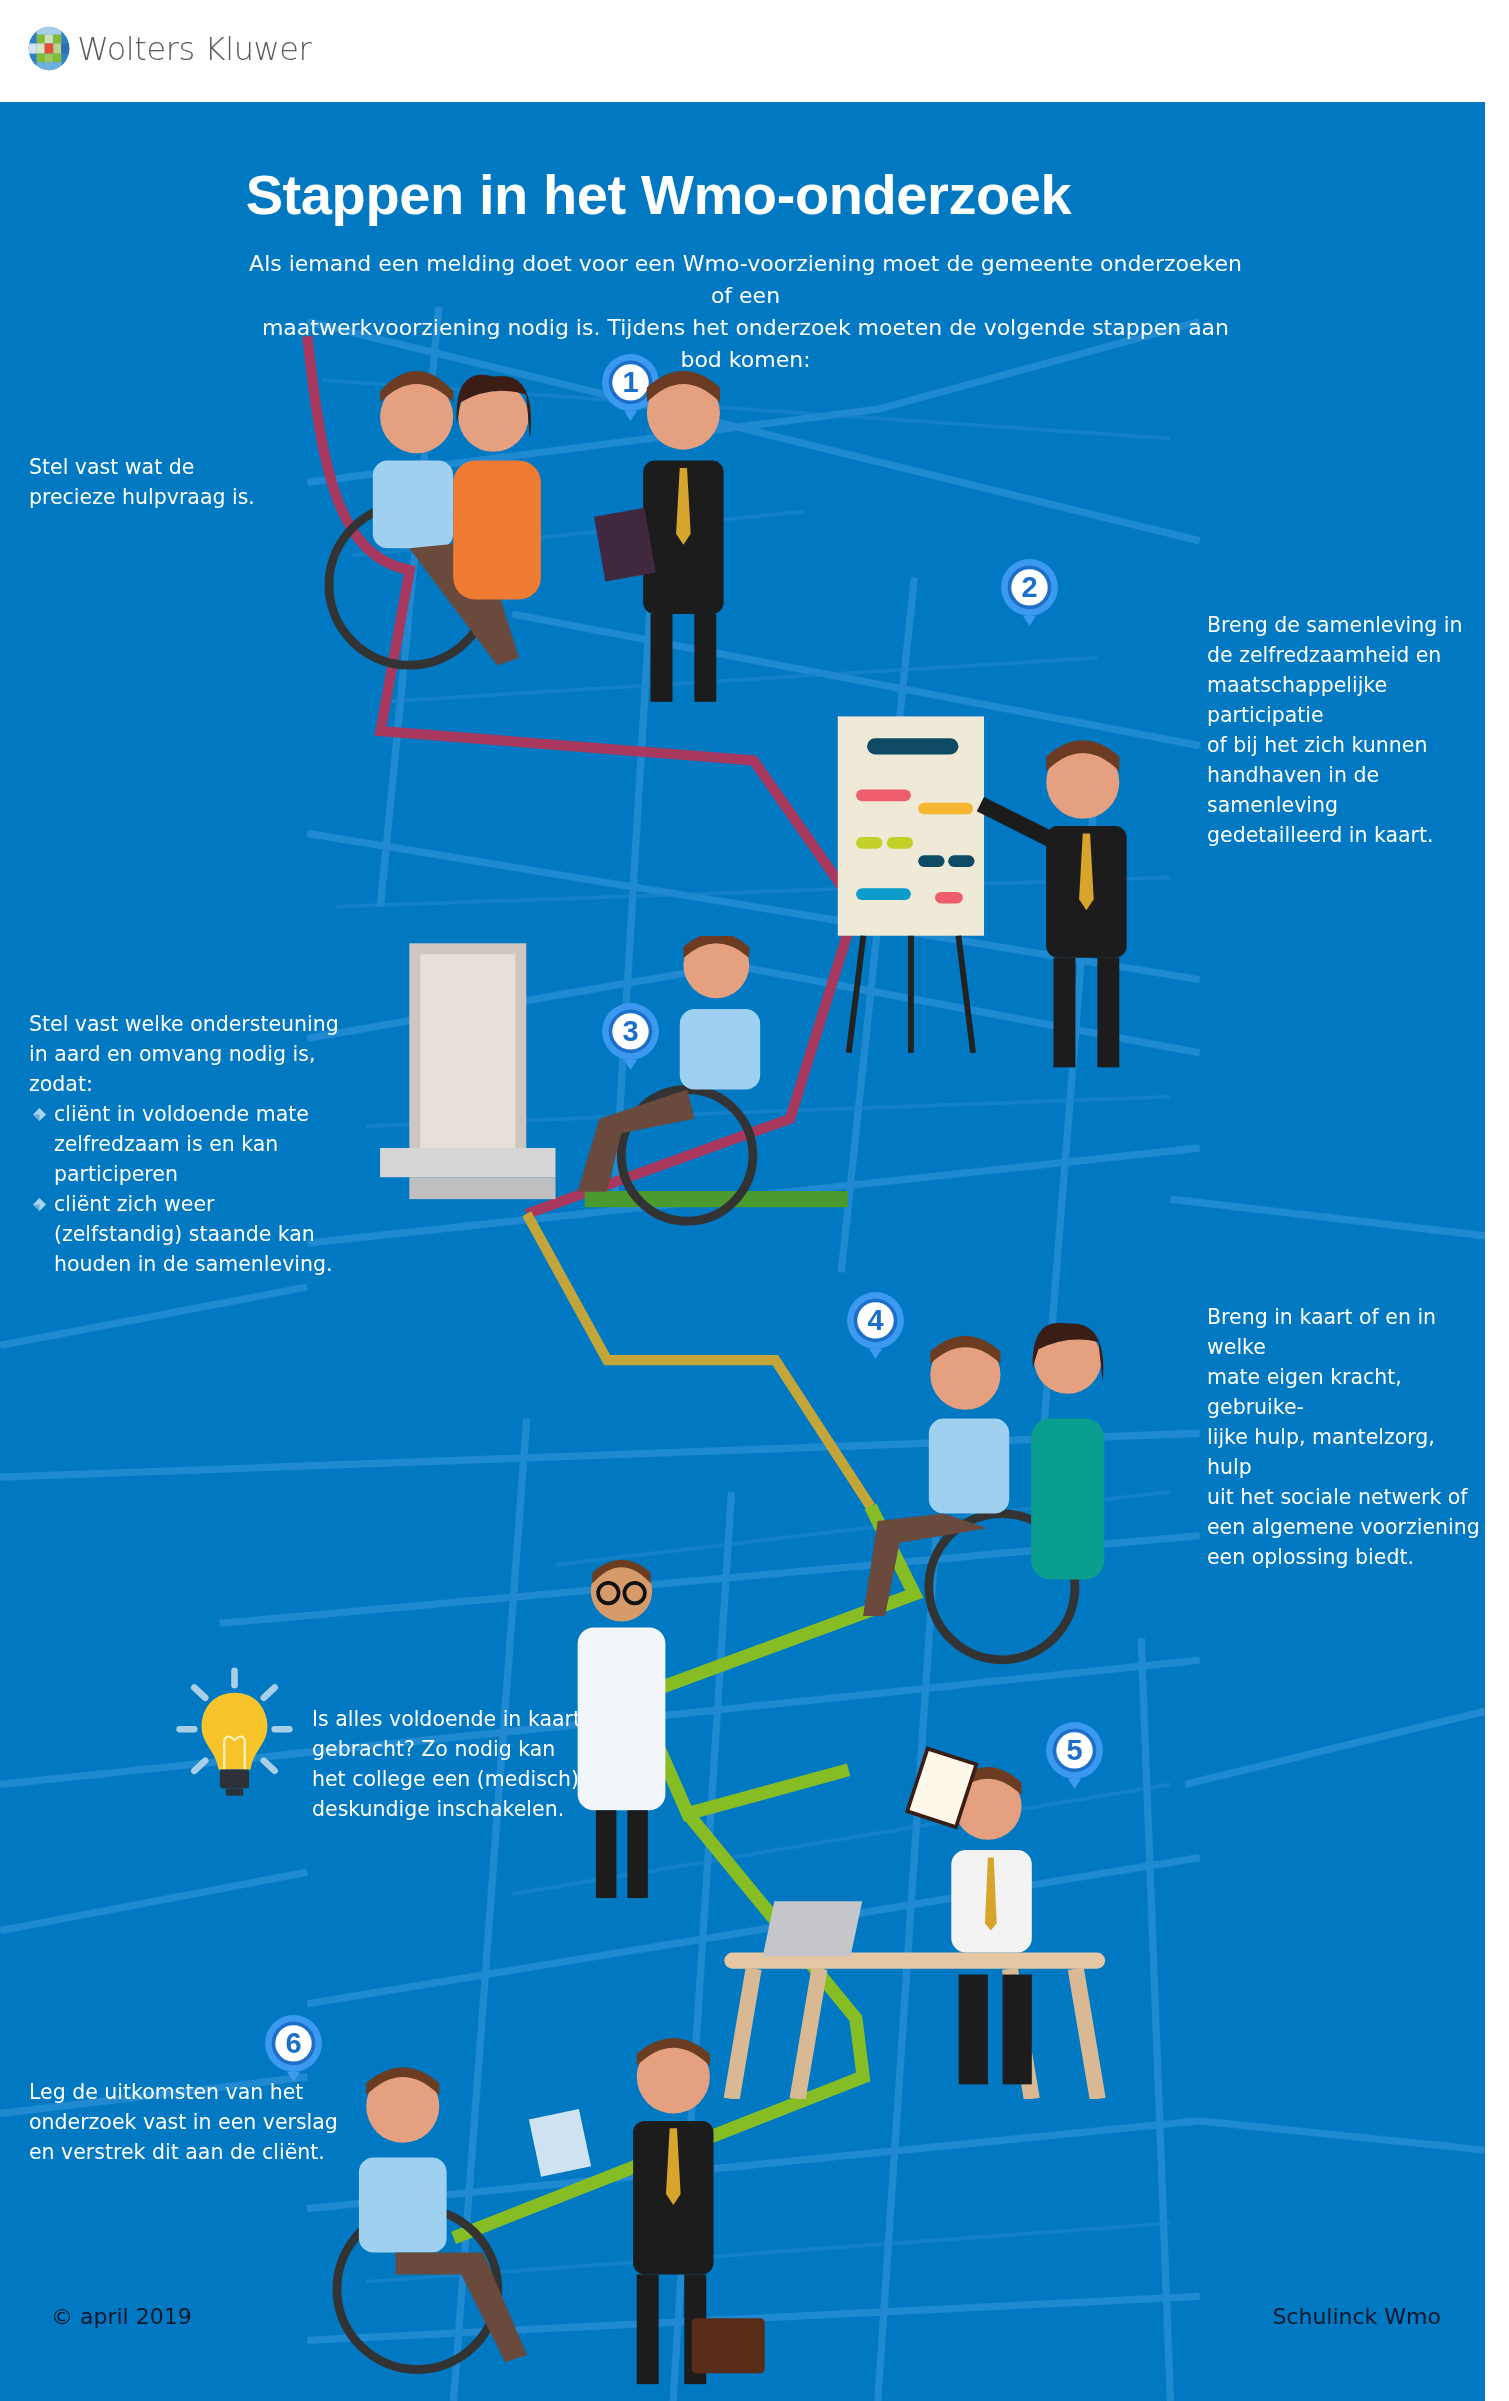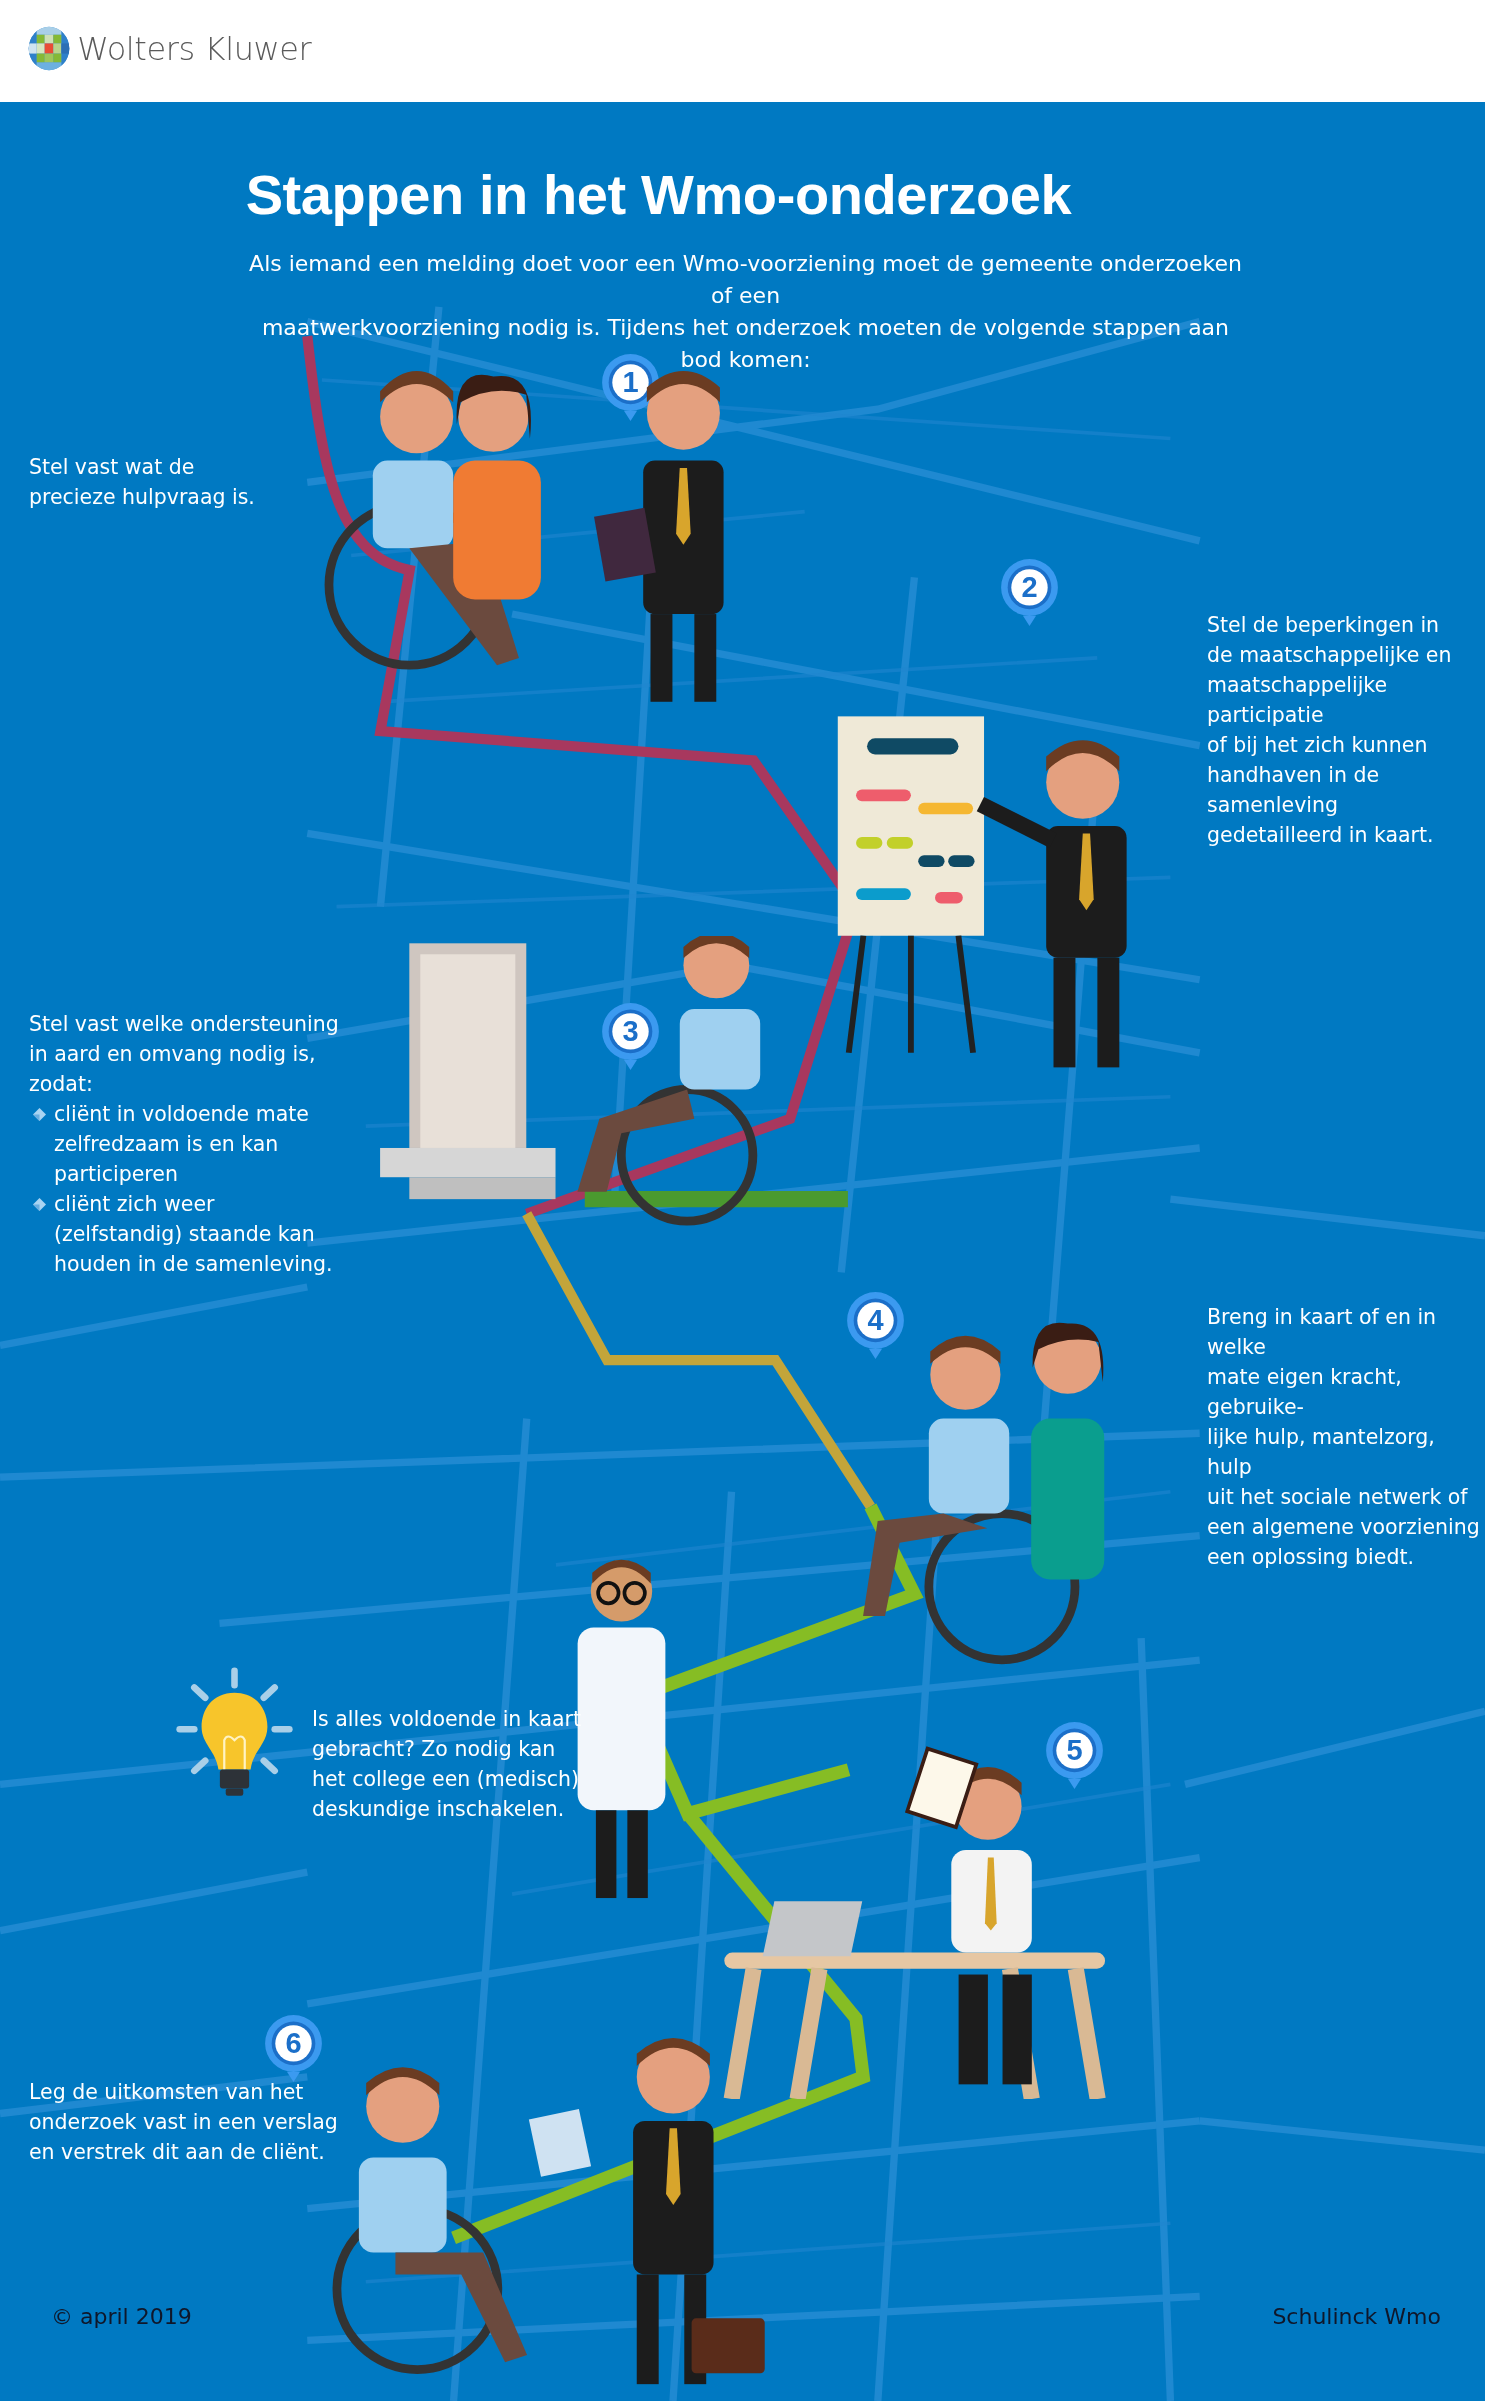--- a/index.html
+++ b/index.html
@@ -243,22 +243,22 @@
       <rect x="505" y="360" width="30" height="150" fill="#1c1c1c"></rect>
     <rect x="515" y="420" width="100" height="75" rx="6" fill="#5a2c1a"></rect>
   </svg>
 
   <div class="step-text" style="left:29px; top:350px;">
     <div>Stel vast wat de</div>
     <div>precieze hulpvraag is.</div>
   </div>
 
   <div class="step-text" style="left:1207px; top:508px;">
-    <div>Stel de  beperkingen in</div>
-    <div>de maatschappelijke en</div>
+    <div>Breng de  samenleving in</div>
+    <div>de zelfredzaamheid en</div>
     <div>maatschappelijke participatie</div>
     <div>of bij het zich kunnen</div>
     <div>handhaven in de samenleving</div>
     <div>gedetailleerd in kaart.</div>
   </div>
 
   <div class="step-text" style="left:1207px; top:1200px;">
     <div>Breng in kaart of en in welke</div>
     <div>mate eigen kracht, gebruike-</div>
     <div>lijke hulp, mantelzorg, hulp</div>

